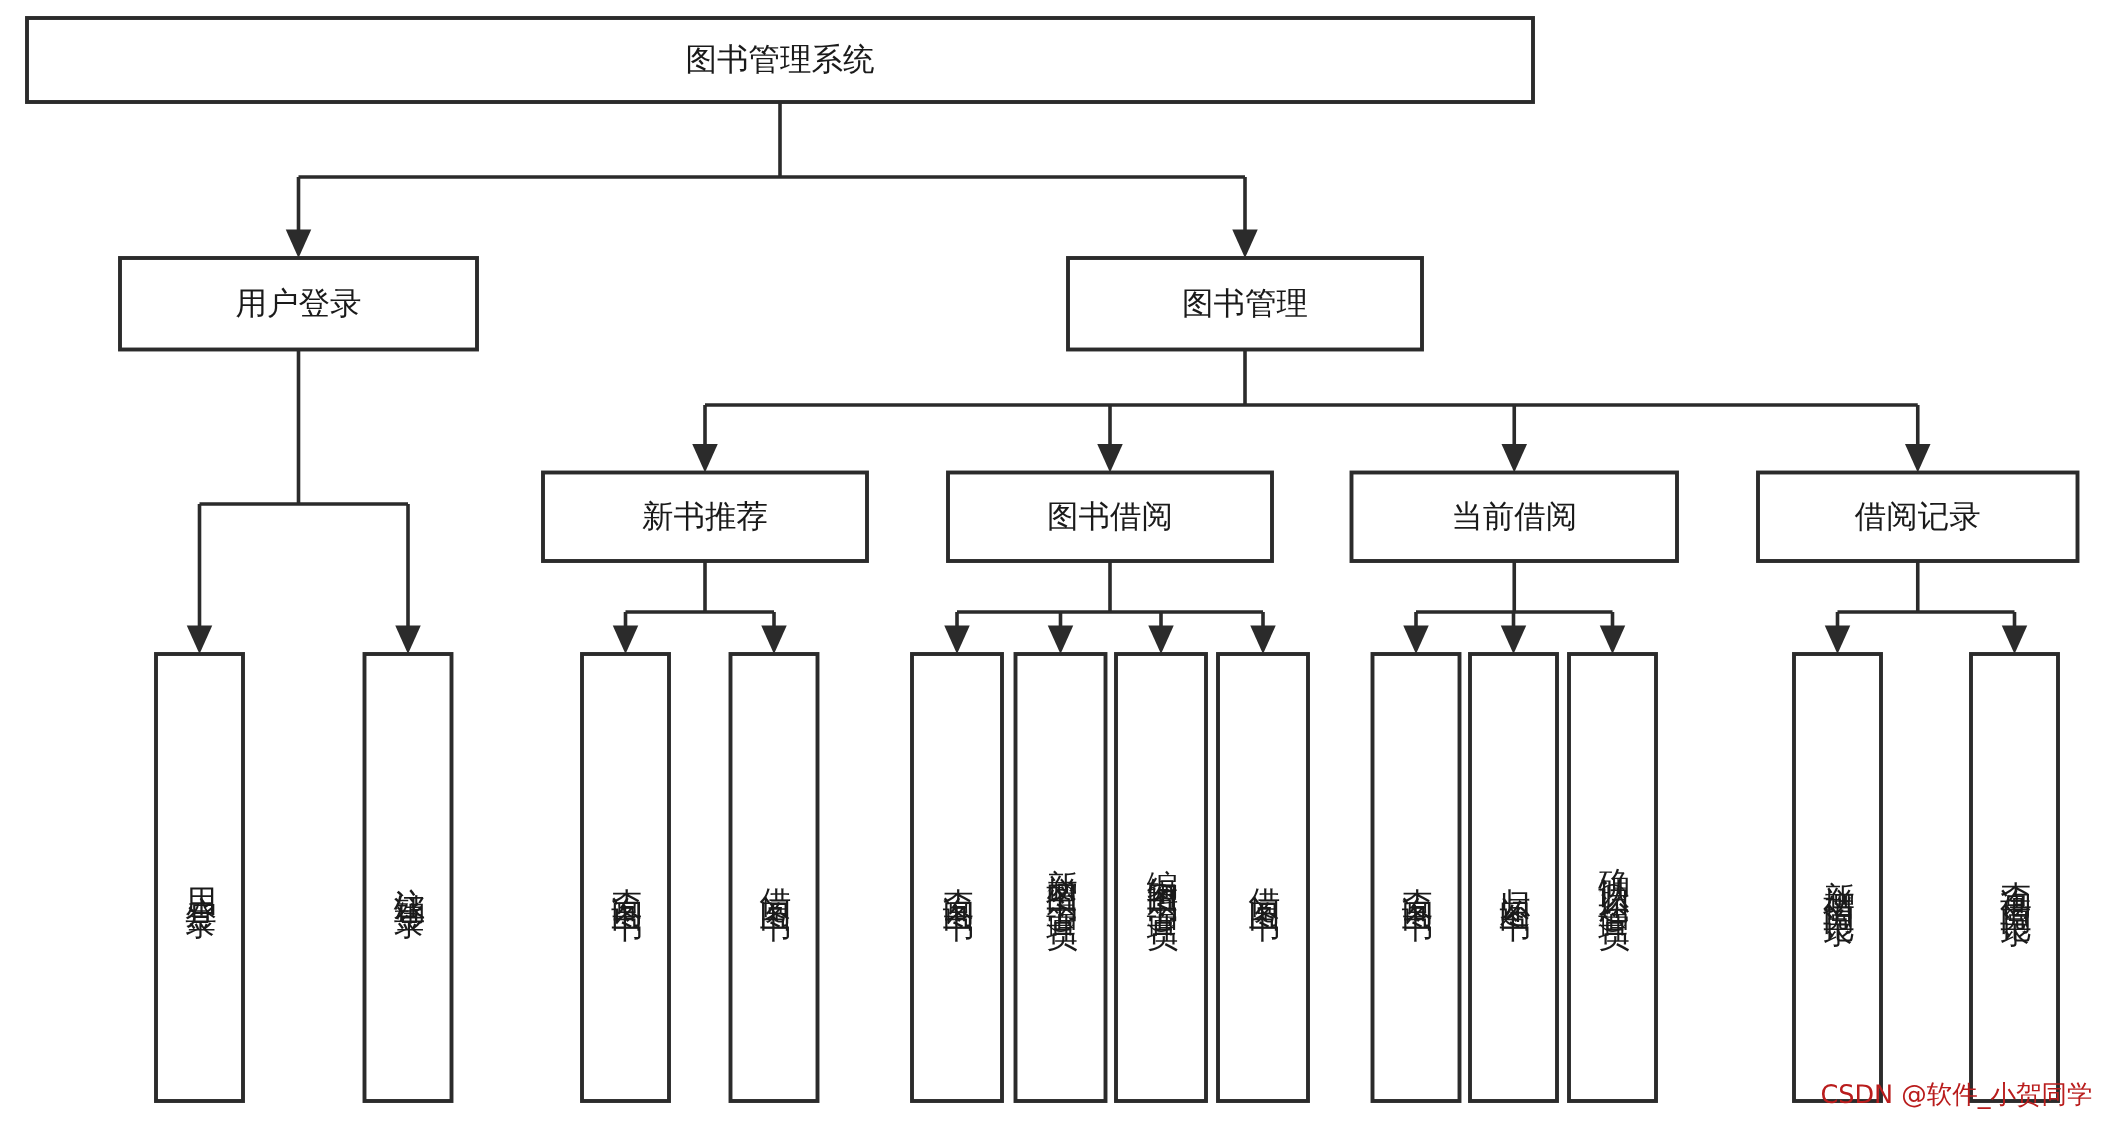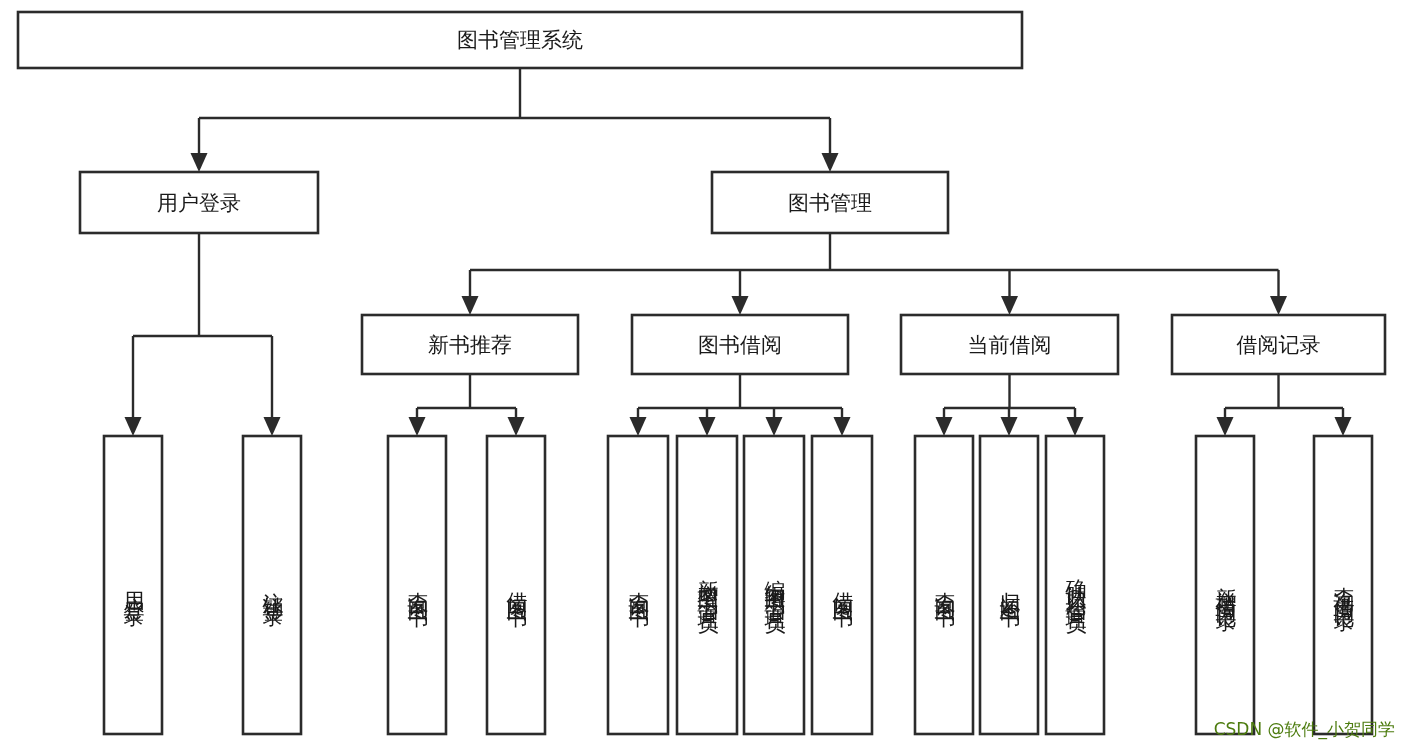--- a/index.html
+++ b/index.html
@@ -56,21 +56,21 @@
     text-orientation: upright;
     text-anchor: middle;
     letter-spacing: 5px;
   }
   .watermark-text {
     position: absolute;
     right: 10px;
     bottom: 6px;
     font-family: "DejaVu Sans", "Liberation Sans", sans-serif;
     font-size: 17px;
-    color: #4d7c0f;
+    color: #b91c1c;
     white-space: nowrap;
     user-select: none;
   }
 </style>
 </head>
 <body>
 
 <div id="diagram-root">
   <svg id="tree-svg" viewBox="0 0 1405 747">
     <g id="edges-layer">

